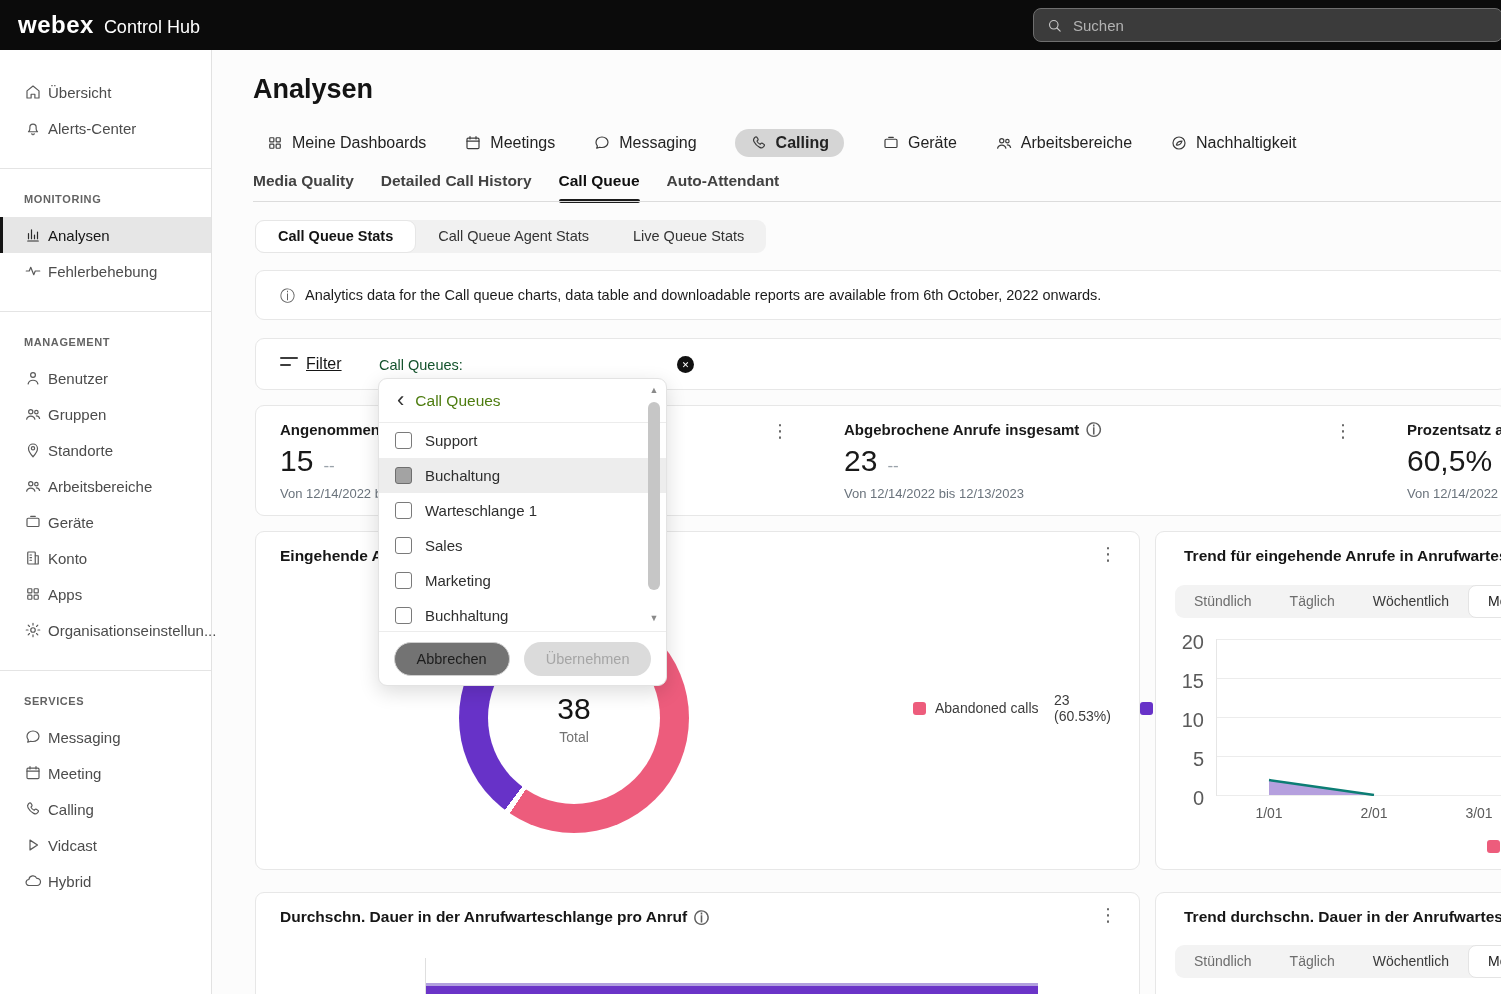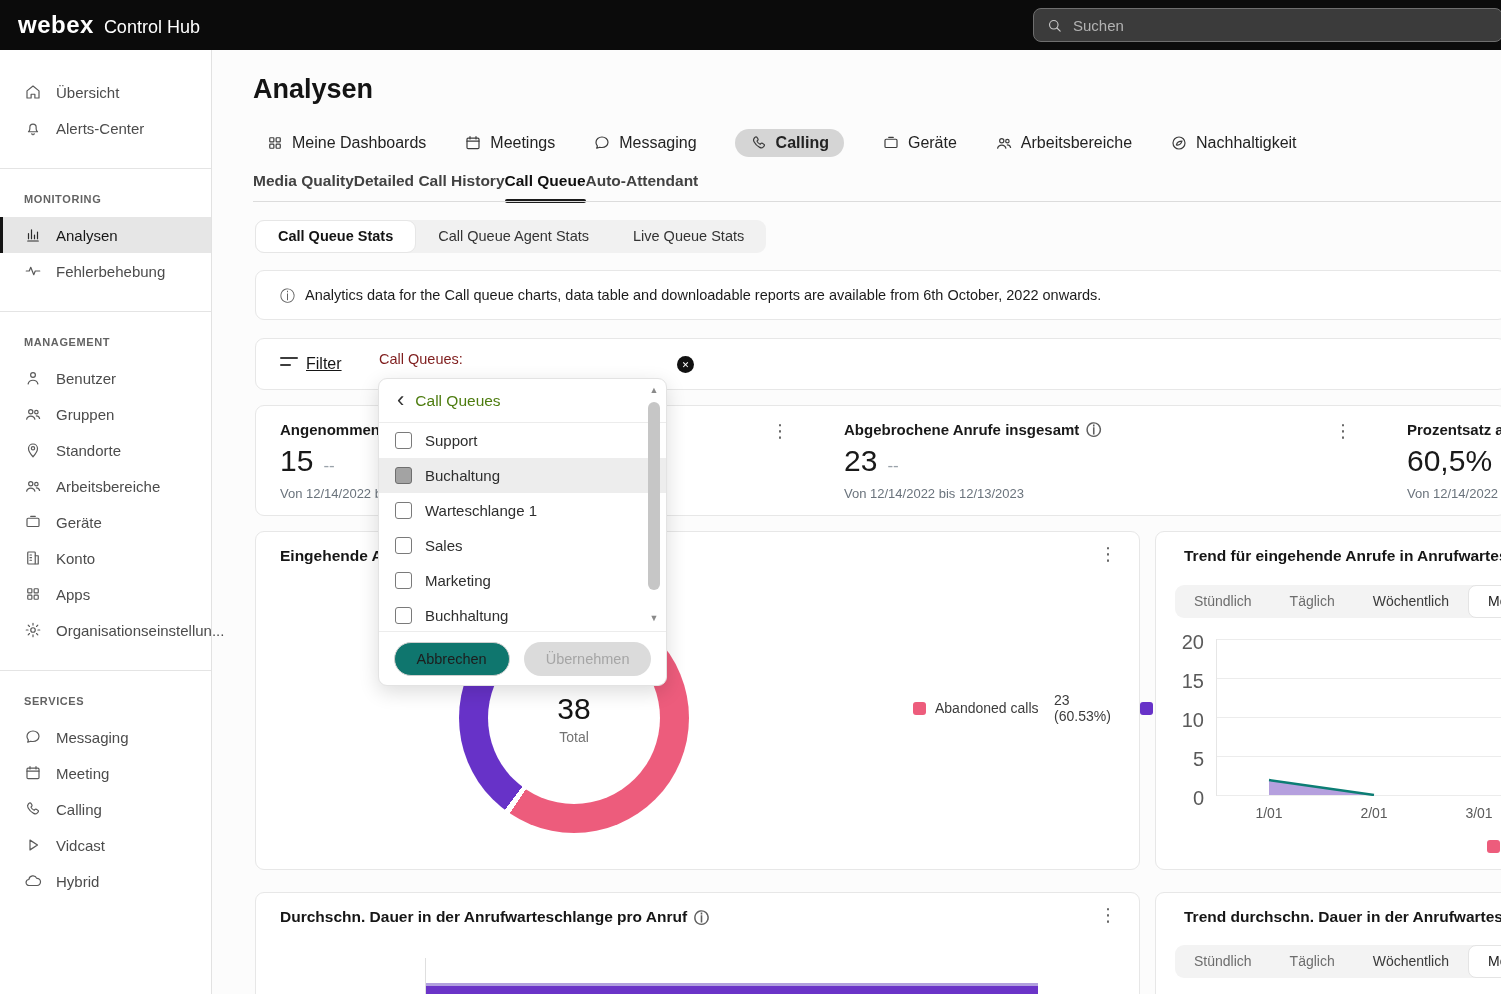--- a/index.html
+++ b/index.html
@@ -12,62 +12,62 @@
   .brand-webex { font-size:24px; font-weight:700; letter-spacing:.5px; }
   .brand-product { font-size:18px; font-weight:400; }
   .searchbox { position:absolute; left:1033px; top:8px; width:470px; height:34px; background:#3b3b3b; border:1px solid #6e6e6e; border-radius:8px; display:flex; align-items:center; padding:0 12px; gap:10px; }
   .searchbox svg { width:17px; height:17px; stroke:#c9c9c9; }
   .searchbox input { background:transparent; border:none; outline:none; color:#e3e3e3; font-size:15px; width:380px; font-family:"Liberation Sans", sans-serif; }
   .searchbox input::placeholder { color:#b3b3b3; }
 
   
   .sidebar { position:absolute; left:0; top:50px; width:212px; height:944px; background:#fff; border-right:1px solid #e2e2e2; z-index:30; }
   .side-pad { padding-top:24px; }
-  .nav-item { position:relative; height:36px; display:flex; align-items:center; padding-left:24px; gap:14px; color:#4c4c4c; font-size:15px; cursor:pointer; }
+  .nav-item { position:relative; height:36px; display:flex; align-items:center; padding-left:24px; gap:6px; color:#4c4c4c; font-size:15px; cursor:pointer; }
   .nav-item .ic { width:18px; height:18px; stroke:#5a5a5a; flex:0 0 auto; }
   .nav-item.active { background:#e6e6e6; color:#161616; }
   .nav-item.active::before { content:""; position:absolute; left:0; top:0; width:3px; height:100%; background:#141414; }
   .nav-item.active .ic { stroke:#2b2b2b; }
   .side-divider { height:1px; background:#e4e4e4; margin-top:22px; }
   .side-label { margin:24px 0 12px 24px; font-size:11px; font-weight:700; letter-spacing:.6px; color:#636363; }
   .mt12 { margin-top:12px; }
 
   .ic { fill:none; stroke-width:1.6; stroke-linecap:round; stroke-linejoin:round; }
 
   
   .main-bg { position:absolute; left:212px; top:50px; right:0; bottom:0; background:#fcfcfc; }
   .page-title { position:absolute; left:253px; top:74px; font-size:27px; font-weight:700; color:#141414; }
 
   .tabs { position:absolute; left:266px; top:126px; display:flex; align-items:center; gap:38px; height:34px; }
   .tab { display:flex; align-items:center; gap:8px; font-size:16px; font-weight:500; color:#232323; cursor:pointer; white-space:nowrap; }
   .tab .ic { width:18px; height:18px; stroke:#3c3c3c; }
   .tab.active { background:#d5d5d5; border-radius:18px; padding:5px 15px; font-weight:600; }
 
-  .subtabs { position:absolute; left:253px; top:170px; display:flex; }
+  .subtabs { position:absolute; left:253px; top:170px; display:flex; gap:27px; }
   .subtab { position:relative; font-size:15.5px; font-weight:600; color:#424242; padding-bottom:9px; line-height:22px; cursor:pointer; white-space:nowrap; }
   .subtab.active { color:#0f0f0f; font-weight:700; }
   .subtab.active::after { content:""; position:absolute; left:0; right:0; bottom:-2px; height:4px; border-radius:3px; background:#1b1b1b; }
   .subtab-hairline { position:absolute; left:253px; right:0; top:201px; height:1px; background:#dcdcdc; }
 
   .segmented { position:absolute; left:255px; top:220px; height:33px; background:#f1f1f1; border-radius:9px; display:flex; align-items:center; }
   .seg-pill { padding:0 22px; line-height:33px; font-size:14.5px; color:#333; cursor:pointer; white-space:nowrap; border-radius:9px; }
   .seg-pill.active { background:#fff; border:1px solid #e6e6e6; line-height:31px; font-weight:600; color:#141414; }
 
   .card { position:absolute; background:#fff; border:1px solid #e7e7e7; border-radius:9px; }
 
   .banner { left:255px; top:270px; width:1252px; height:50px; display:flex; align-items:center; padding-left:24px; gap:10px; }
   .info-glyph { color:#5f5f5f; font-size:15px; line-height:1; }
   .banner-text { font-size:14.5px; color:#1c1c1c; }
 
   .filterbar { left:255px; top:338px; width:1252px; height:52px; }
   .filter-funnel { position:absolute; left:24px; top:18px; width:18px; height:15px; }
   .filter-funnel span { display:block; height:2px; background:#3d3d3d; border-radius:2px; margin-bottom:5px; }
   .filter-funnel span:nth-child(1){ width:18px; } .filter-funnel span:nth-child(2){ width:11px; }
   .filter-label { position:absolute; left:50px; top:16px; font-size:16px; font-weight:500; color:#161616;text-decoration:underline; }
-  .filter-field { position:absolute; left:123px; top:12px; font-size:14.5px; color:#7f1d1d; }
+  .filter-field { position:absolute; left:123px; top:18px; font-size:14.5px; color:#14532d; }
   .filter-clear { position:absolute; left:421px; top:17px; width:17px; height:17px; border-radius:50%; background:#111; color:#fff; font-size:9px; display:flex; align-items:center; justify-content:center; cursor:pointer; }
 
   
   .kpi-card { left:255px; top:405px; width:1252px; height:111px; }
   .kpi { position:absolute; top:0; }
   .kpi-title { display:flex; align-items:center; gap:7px; margin-top:15px; font-size:15px; font-weight:600; color:#191919; white-space:nowrap; }
   .kpi-value { margin-top:6px; font-size:30px; color:#191919; white-space:nowrap; }
   .kpi-delta { font-size:17px; color:#9aa2aa; margin-left:10px; }
   .kpi-caption { margin-top:8px; font-size:13px; color:#6a737c; white-space:nowrap; }
   .kebab { color:#5e5e5e; font-size:18px; line-height:1; cursor:pointer; }
@@ -117,21 +117,21 @@
   .dd-row.hl { background:#ededed; }
   .dd-check { width:17px; height:17px; border:1.5px solid #7a7a7a; border-radius:3px; background:#fff; flex:0 0 auto; }
   .dd-check.filled { background:#a3a3a3; border-color:#6e6e6e; }
   .dd-row-label { font-size:15px; color:#2e2e2e; }
   .dd-scroll { position:absolute; right:5px; top:6px; width:14px; height:238px; }
   .dd-scroll-up, .dd-scroll-down { position:absolute; left:0; width:14px; text-align:center; font-size:9px; color:#8a8a8a; cursor:pointer; }
   .dd-scroll-up { top:0; } .dd-scroll-down { bottom:0; }
   .dd-thumb { position:absolute; left:1px; top:17px; width:12px; height:188px; background:#c6c6c6; border-radius:6px; cursor:pointer; }
   .dd-footer { position:absolute; left:0; right:0; bottom:0; height:54px; border-top:1px solid #ececec; display:flex; align-items:center; justify-content:center; gap:14px; }
   .btn { height:34px; border-radius:17px; font-size:14.5px; display:flex; align-items:center; padding:0 22px; cursor:pointer; font-family:"Liberation Sans", sans-serif; }
-  .btn-cancel { background:#0f766e; border:1px solid #cfcfcf; color:#1d1d1d; }
+  .btn-cancel { background:#737373; border:1px solid #cfcfcf; color:#1d1d1d; }
   .btn-apply { background:#dbdbdb; border:none; color:#a5a5a5; cursor:default; }
 </style>
 </head>
 <body>
 
 <div class="screen">
 
   <svg width="0" height="0" style="position:absolute">
     <defs>
       <symbol id="i-home" viewBox="0 0 24 24">

